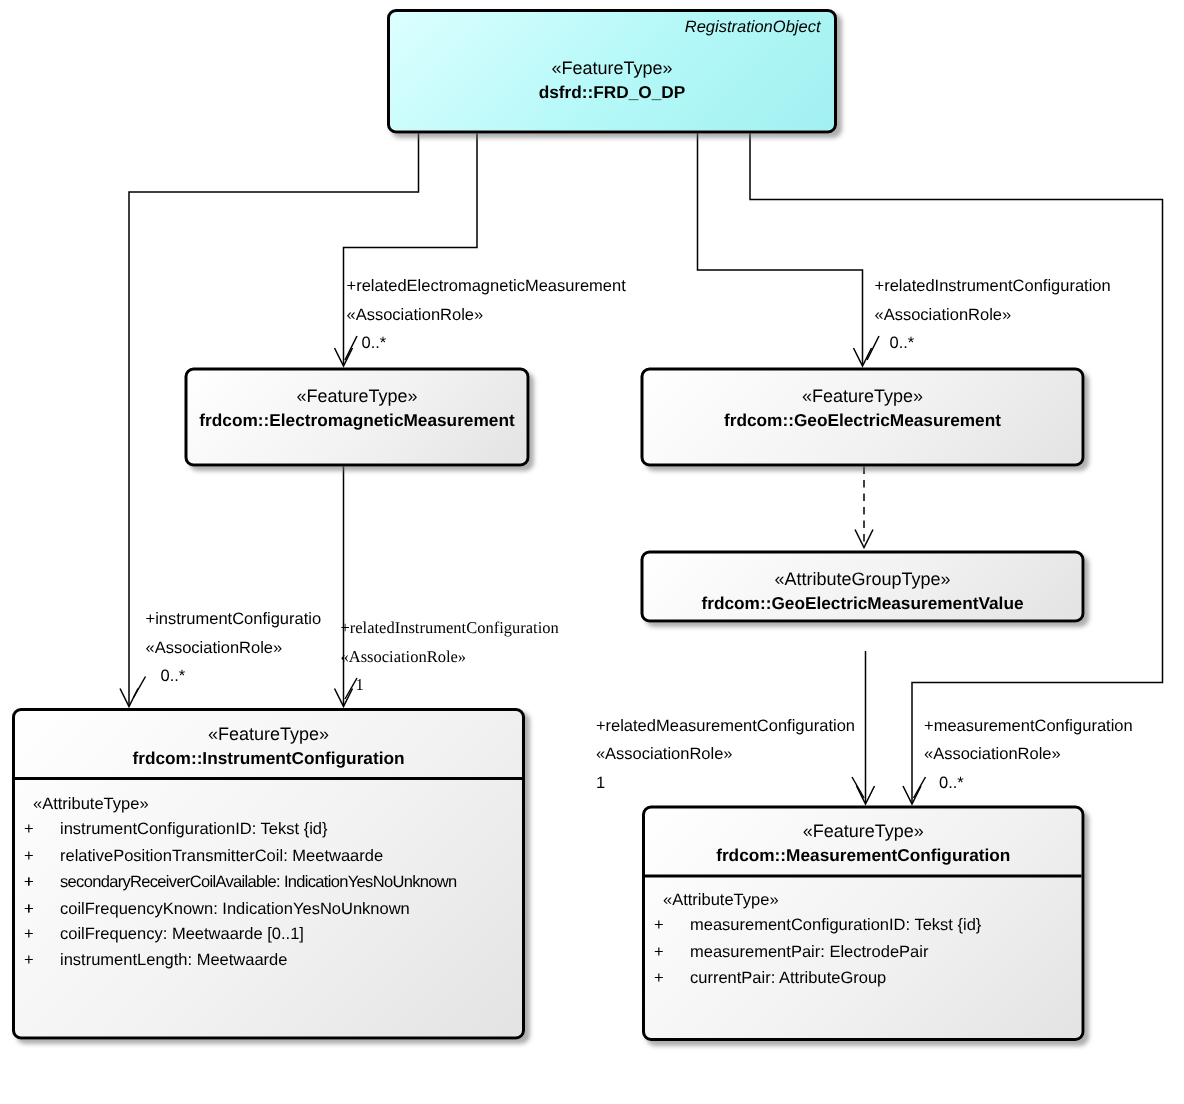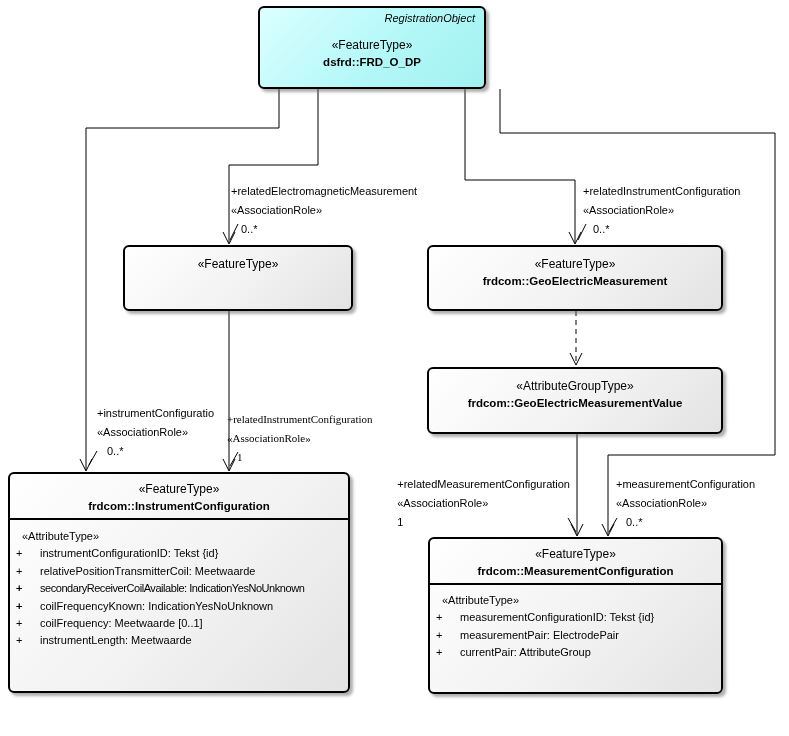--- a/index.html
+++ b/index.html
@@ -62,42 +62,43 @@
     <polyline points="571,524 577,536 583,524"></polyline>
 
     <line x1="97" y1="451" x2="89" y2="465"></line>
     <line x1="238" y1="224" x2="230" y2="240"></line>
     <line x1="586" y1="224" x2="578" y2="240"></line>
     <line x1="238" y1="452" x2="230" y2="466"></line>
     <line x1="568" y1="518" x2="576" y2="532"></line>
     <line x1="617" y1="518" x2="609" y2="532"></line>
   </svg>
 
-  <div class="uml-class cyan" style="left:258px;top:6px;width:228px;height:83px;">
+  <div class="uml-class cyan" style="left:258px;top:6px;width:300px;height:83px;">
     <div class="annotation">RegistrationObject</div>
     <div class="hdr" style="padding-top:31px;">
       <div class="stereotype">«FeatureType»</div>
       <div class="clsname">dsfrd::FRD_O_DP</div>
     </div>
   </div>
 
   <div class="uml-class" style="left:123px;top:245px;width:230px;height:66px;">
     <div class="hdr" style="padding-top:11px;">
       <div class="stereotype">«FeatureType»</div>
+      <div class="clsname">frdcom::ElectromagneticMeasurement</div>
     </div>
   </div>
 
   <div class="uml-class" style="left:427px;top:245px;width:296px;height:66px;">
     <div class="hdr" style="padding-top:11px;">
       <div class="stereotype">«FeatureType»</div>
       <div class="clsname">frdcom::GeoElectricMeasurement</div>
     </div>
   </div>
 
-  <div class="uml-class" style="left:427px;top:367px;width:296px;height:67px;">
+  <div class="uml-class" style="left:427px;top:367px;width:296px;height:48px;">
     <div class="hdr" style="padding-top:11px;">
       <div class="stereotype">«AttributeGroupType»</div>
       <div class="clsname">frdcom::GeoElectricMeasurementValue</div>
     </div>
   </div>
 
   <div class="uml-class" style="left:8px;top:472px;width:342px;height:221px;">
     <div class="hdr" style="padding-top:9px;">
       <div class="stereotype">«FeatureType»</div>
       <div class="clsname">frdcom::InstrumentConfiguration</div>

